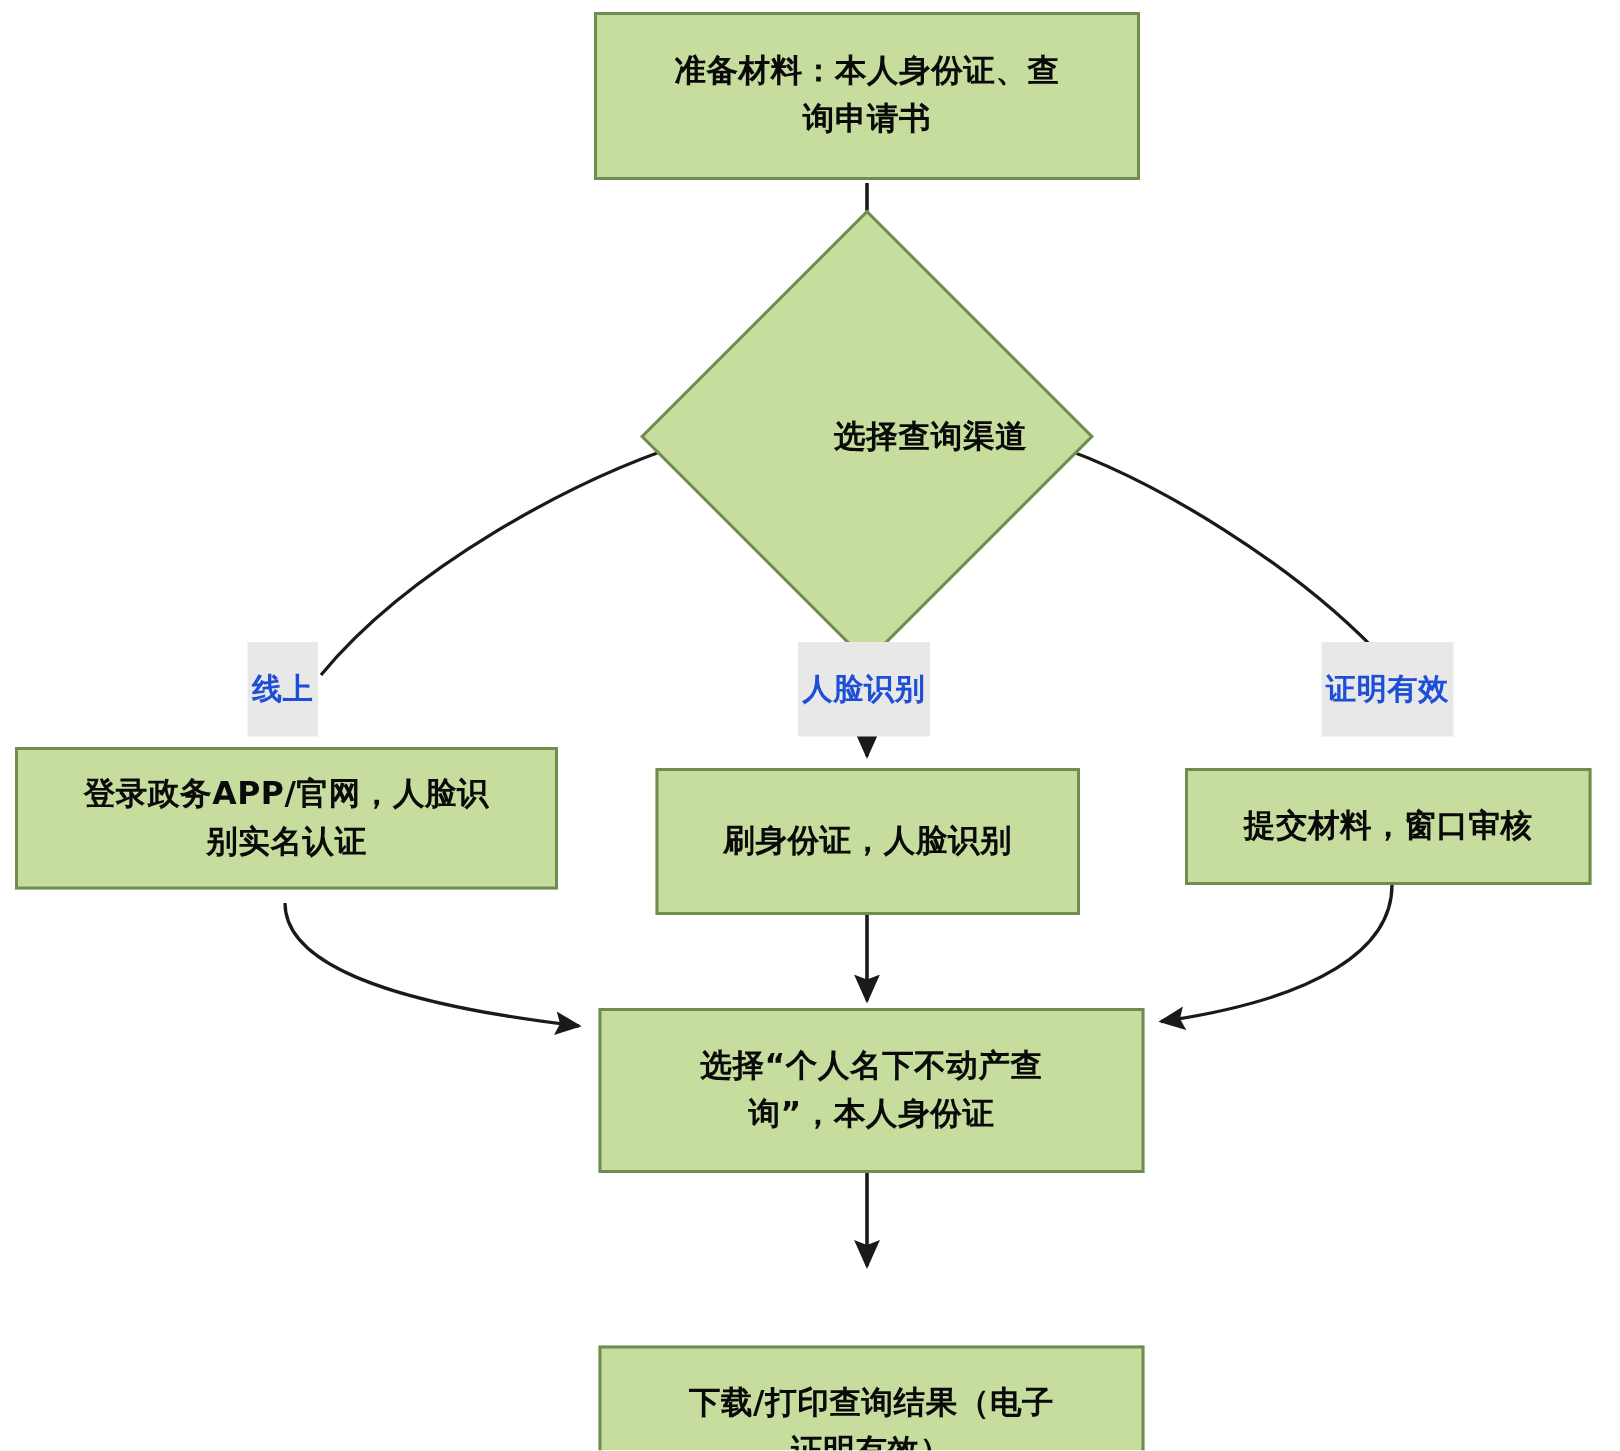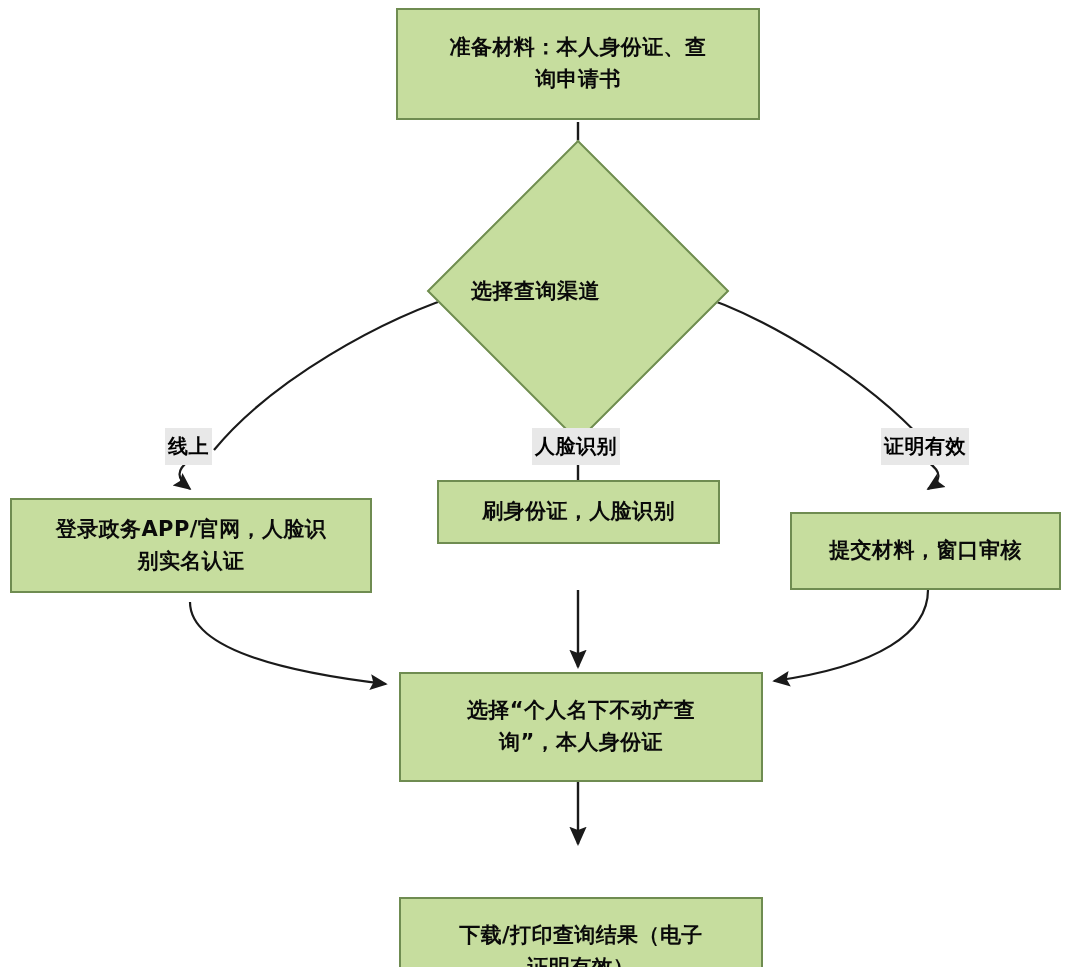--- a/index.html
+++ b/index.html
@@ -51,37 +51,37 @@
     height: 214px;
     background: #c6dd9e;
     border: 2px solid #6f8c51;
     box-sizing: border-box;
     transform: rotate(45deg);
   }
   .decision-label {
     position: absolute;
     display: flex;
     align-items: center;
-    justify-content: flex-start;
+    justify-content: flex-end;
     text-align: center;
     color: #0a0a0a;
     font-size: 21px;
     font-weight: 700;
     letter-spacing: 0.5px;
     white-space: nowrap;
   }
   .edge-label {
     position: absolute;
     background: #e8e8e8;
-    color: #000000;
+    color: #1d4ed8;
     font-size: 20px;
     font-weight: 700;
     letter-spacing: 0.5px;
     line-height: 1.26;
-    padding: 6px 3px;
+    padding: 19px 3px;
     white-space: nowrap;
     text-align: center;
   }
 </style>
 </head>
 <body>
 
 <div id="flow-root">
 
   <svg id="edge-layer" viewBox="0 0 1080 967" width="1080" height="967" xmlns="http://www.w3.org/2000/svg">
@@ -132,21 +132,21 @@
 
   <div class="edge-label" style="left:881px; top:428px;">
     <span>证明有效</span>
   </div>
 
   <div class="node" style="left:10px; top:498px; width:362px; height:95px;justify-content:center;">
     <span class="node-text">登录政务APP/官网，人脸识
 别实名认证</span>
   </div>
 
-  <div class="node" style="left:437px; top:480px; width:283px; height:64px;">
+  <div class="node" style="left:437px; top:512px; width:283px; height:98px;">
     <span class="node-text">刷身份证，人脸识别</span>
   </div>
 
   <div class="node" style="left:790px; top:512px; width:271px; height:78px;">
     <span class="node-text">提交材料，窗口审核</span>
   </div>
 
   <div class="node" style="left:399px; top:672px; width:364px; height:110px;">
     <span class="node-text">选择“个人名下不动产查
 询”，本人身份证</span>

